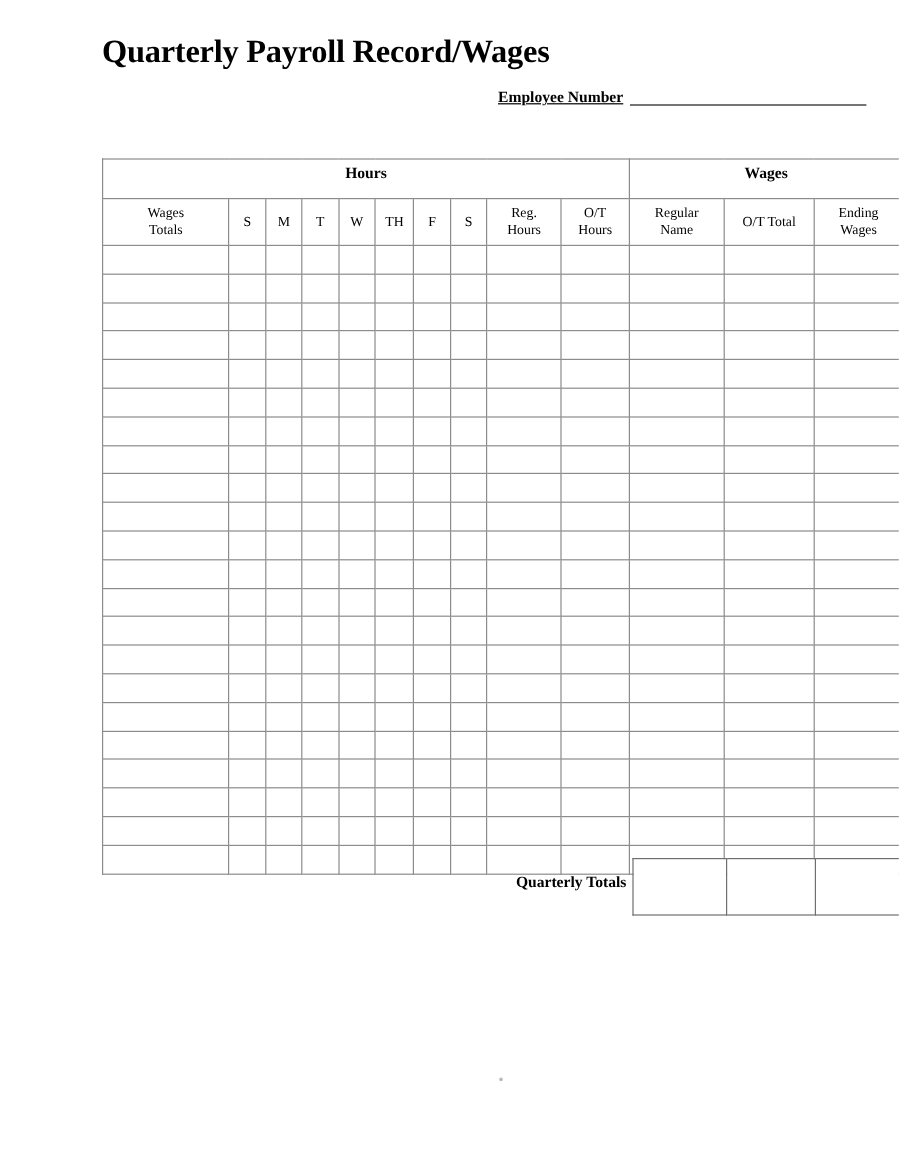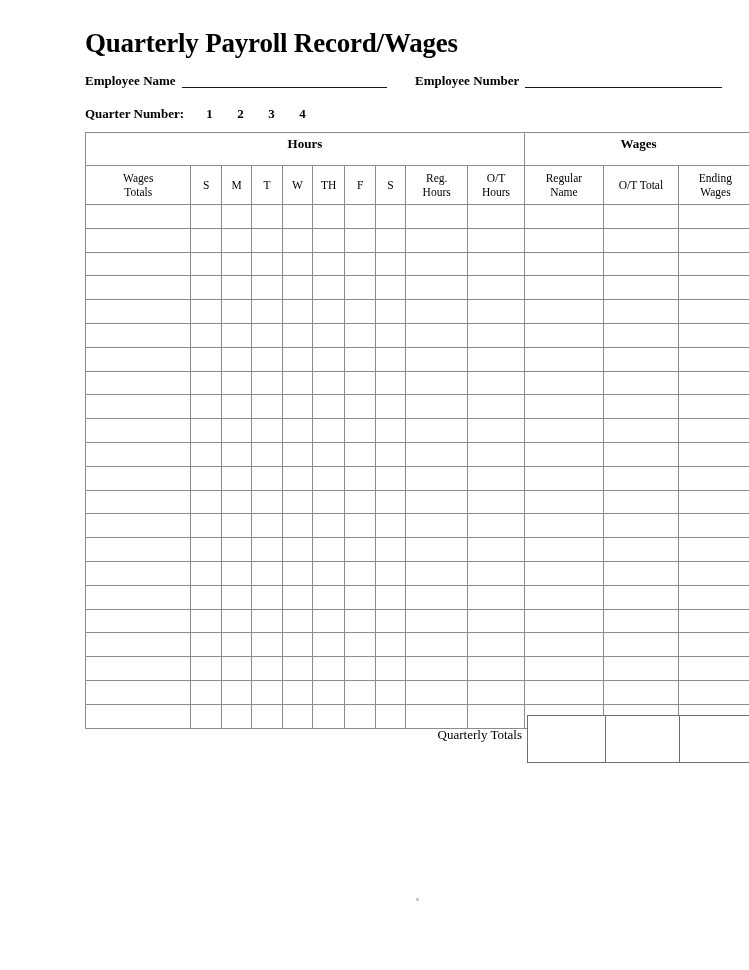--- a/index.html
+++ b/index.html
@@ -55,21 +55,21 @@
     line-height: 14px;
   }
   .field-rule {
     display: inline-block;
     border-bottom: 1.3px solid #1a1a1a;
     height: 12px;
     margin-left: 6px;
   }
   #emp-name-field { left: 0px; top: 0px; }
   #emp-name-field .field-rule { width: 205px; }
-  #emp-num-field { left: 330px; top: 0px; }
+  #emp-num-field { left: 330px; top: 0px; text-decoration: underline; }
   #emp-num-field .field-rule { width: 197px; }
 
   
   .quarter-row {
     position: absolute;
     left: 43px;
     top: 102px;
     display: flex;
     align-items: baseline;
     white-space: nowrap;
@@ -133,21 +133,21 @@
     width: 331px;
     height: 48px;
   }
   .totals-label {
     position: absolute;
     left: 0px;
     top: 12px;
     width: 100px;
     text-align: right;
     font-size: 13px;
-    font-weight: normal;
+    font-weight: bold;
     white-space: nowrap;
   }
   .totals-table {
     position: absolute;
     left: 105px;
     top: 0px;
     width: 226px;
     border-collapse: collapse;
     table-layout: fixed;
   }
@@ -169,39 +169,26 @@
   }
 </style>
 </head>
 <body>
 
 <div class="page">
 
   <div class="doc-title">Quarterly Payroll Record/Wages</div>
 
   <div class="emp-row">
-    <div class="field" id="emp-name-field">
-      <span class="field-label">Employee Name</span>
-      <span class="field-rule"></span>
-    </div>
     <div class="field" id="emp-num-field">
       <span class="field-label">Employee Number</span>
       <span class="field-rule"></span>
     </div>
   </div>
 
-  <div class="quarter-row">
-    <span class="quarter-label">Quarter Number:</span>
-    <span class="quarter-opts" id="quarter-opts">
-        <span class="quarter-opt">1</span>
-        <span class="quarter-opt">2</span>
-        <span class="quarter-opt">3</span>
-        <span class="quarter-opt">4</span>
-      </span>
-  </div>
 
   <table class="payroll-table">
     <colgroup id="payroll-colgroup">
         <col style="width: 104px;">
         <col style="width: 30px;">
         <col style="width: 30px;">
         <col style="width: 30px;">
         <col style="width: 30px;">
         <col style="width: 32px;">
         <col style="width: 30px;">

